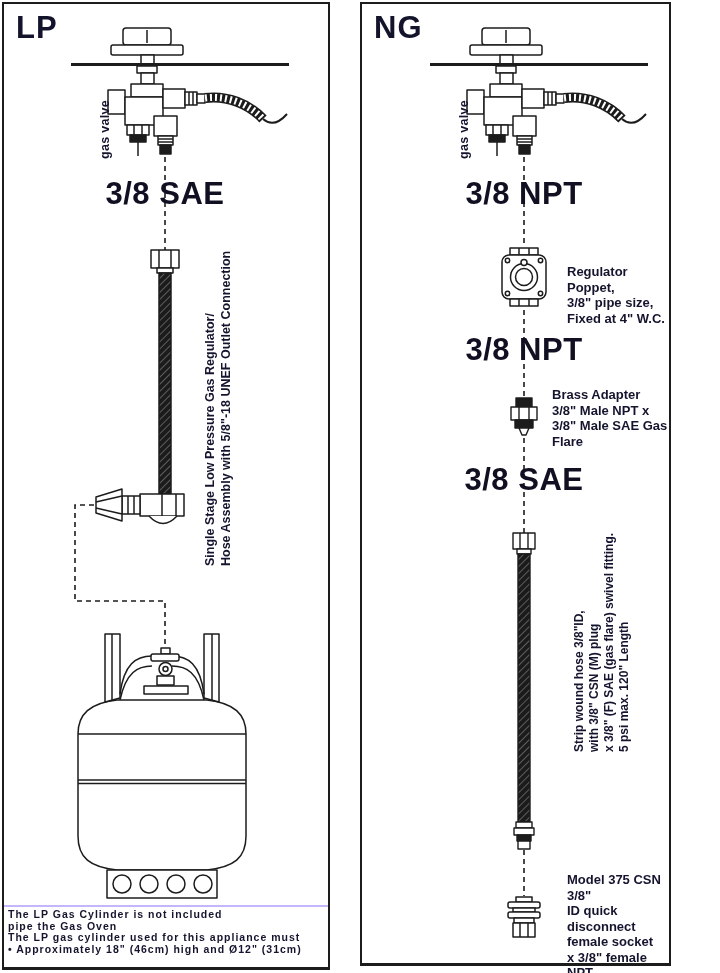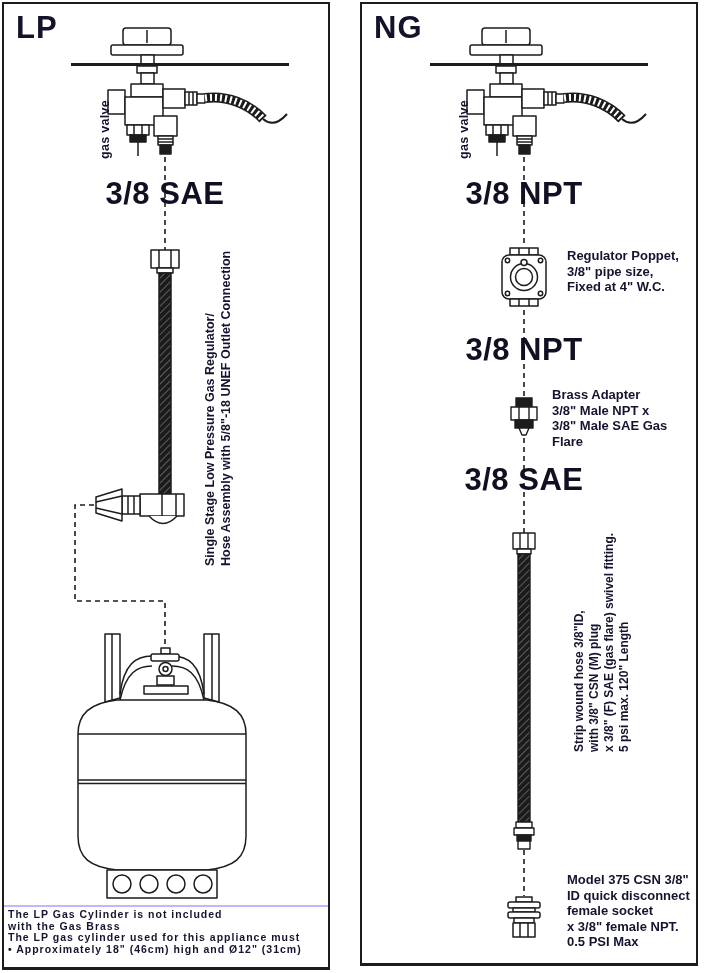--- a/index.html
+++ b/index.html
@@ -1,20 +1,20 @@
 <!DOCTYPE html>
 <html><head>
 <meta charset="utf-8">
 <style>
   html,body{margin:0;padding:0;background:#fff;}
   .stage{position:relative;width:720px;height:973px;background:#fff;overflow:hidden;
          font-family:"Liberation Sans",sans-serif;color:#13132c;}
   .panel{position:absolute;background:#fff;border:2px solid #1c1c1c;border-bottom-width:3px;box-sizing:border-box;}
   .panel-left{left:2px;top:2px;width:328px;height:968px;}
-  .panel-right{left:360px;top:2px;width:338px;height:964px;}
+  .panel-right{left:360px;top:2px;width:311px;height:964px;}
   .abs{position:absolute;}
   .ptitle{font-size:31px;font-weight:700;letter-spacing:1px;color:#13132c;}
   .biglabel{font-size:31px;font-weight:700;letter-spacing:0.5px;text-align:center;color:#101022;z-index:5;}
   .vlabel{position:absolute;transform:rotate(-90deg);transform-origin:0 0;white-space:nowrap;
           font-weight:700;color:#14142e;z-index:5;}
   .gv-label{font-size:12.5px;letter-spacing:0.3px;}
   .note-side{font-size:12.5px;line-height:16px;white-space:pre;}
   .note-side4{font-size:12px;line-height:15px;white-space:pre;}
   .sidenote{position:absolute;font-size:13px;font-weight:700;line-height:15.5px;color:#14142e;
             white-space:pre-line;z-index:5;}
@@ -130,21 +130,21 @@
         <rect x="35" y="248" width="110" height="28"></rect>
         <circle cx="50" cy="262" r="9"></circle>
           <circle cx="77" cy="262" r="9"></circle>
         <circle cx="104" cy="262" r="9"></circle>
           <circle cx="131" cy="262" r="9"></circle>
       </g>
     </svg>
 
     <div class="notebox">
       <div class="nline">The LP Gas Cylinder is not included</div>
-      <div class="nline">with the Gas Brass</div>
+      <div class="nline">pipe the Gas Oven</div>
       <div class="nline">The LP gas cylinder used for this appliance must</div>
       <div class="nline">• Approximately 18" (46cm) high and Ø12" (31cm)</div>
     </div>
   </div>
 
   <div class="panel panel-right">
 
     <svg class="abs overlay" width="354" height="960" viewBox="0 0 354 960">
       <g stroke="#1c1c1c" stroke-width="1.6" fill="none" stroke-dasharray="5 4">
         <path d="M162,153 V243"></path>
@@ -205,21 +205,21 @@
           <circle cx="44.5" cy="46.5" r="2.2"></circle>
         <circle cx="28" cy="30" r="13.5"></circle>
         <circle cx="28" cy="30" r="8.5"></circle>
         <circle cx="28" cy="15.5" r="3"></circle>
         <rect x="14" y="52" width="28" height="7"></rect>
         <line x1="23" y1="52" x2="23" y2="59"></line>
           <line x1="33" y1="52" x2="33" y2="59"></line>
       </g>
     </svg>
 
-    <div class="sidenote" style="left:205px;top:244px;">Regulator Poppet,
+    <div class="sidenote" style="left:205px;top:260px;">Regulator Poppet,
 3/8" pipe size,
 Fixed at 4" W.C.</div>
 
     <div class="abs biglabel" style="left:62px;top:328px;width:200px;">3/8 NPT</div>
 
     <svg class="abs draw" style="left:147px;top:393px;" width="30" height="42" viewBox="0 0 30 42">
       <g stroke="#1c1c1c" stroke-width="1.4" fill="#fff" stroke-linejoin="round">
         <rect x="7" y="1" width="16" height="9" fill="#1c1c1c"></rect>
         <rect x="2" y="10" width="26" height="13"></rect>
         <line x1="10" y1="10" x2="10" y2="23"></line>

